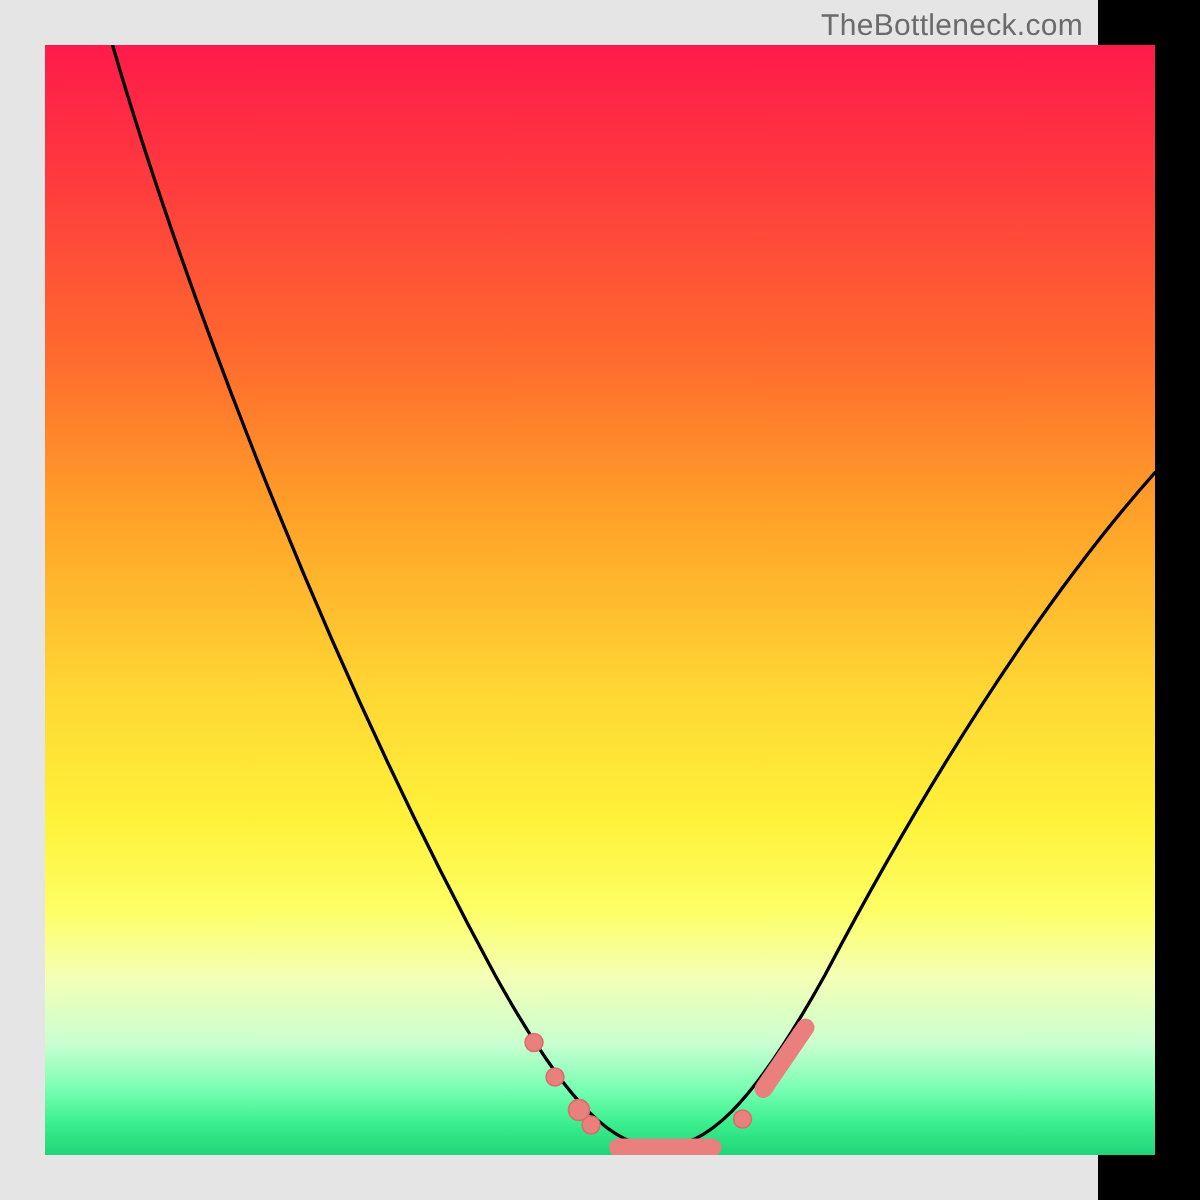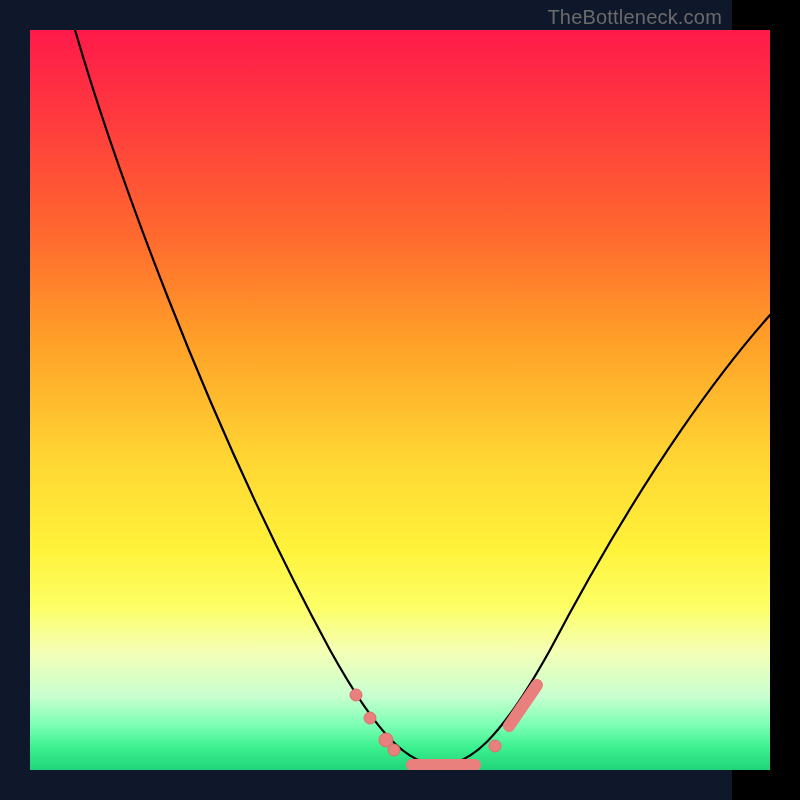--- a/index.html
+++ b/index.html
@@ -8,21 +8,21 @@
     width: 800px;
     height: 800px;
     overflow: hidden;
     background: #000;
     font-family: Arial, Helvetica, sans-serif;
   }
   .stage {
     position: relative;
     width: 732px;
     height: 800px;
-    background: #0f172a;
+    background: #e5e5e5;
   }
   .frame {
     position: absolute;
     left: 30px;
     top: 30px;
     width: 740px;
     height: 740px;
     background: linear-gradient(
       to bottom,
       #ff1a4a 0%,

